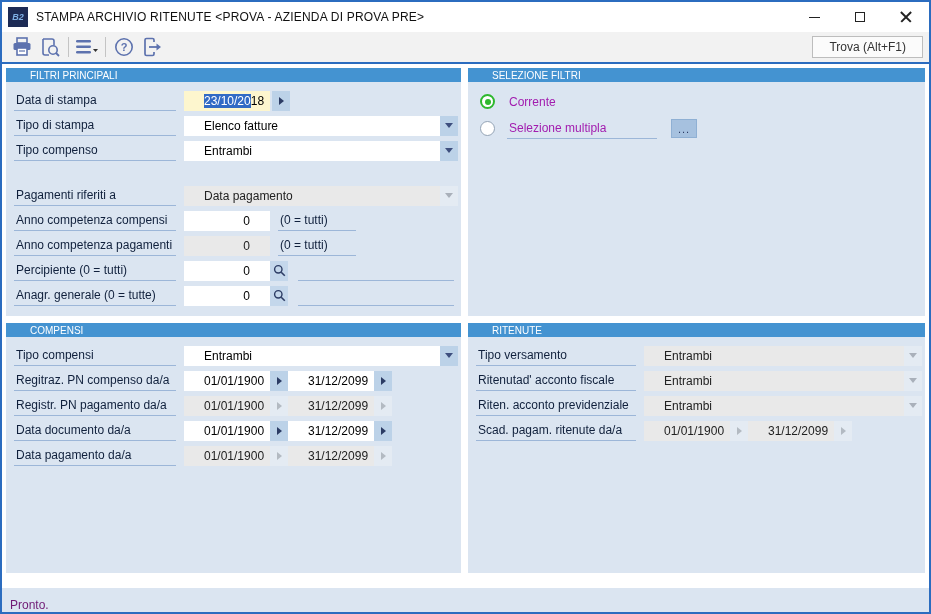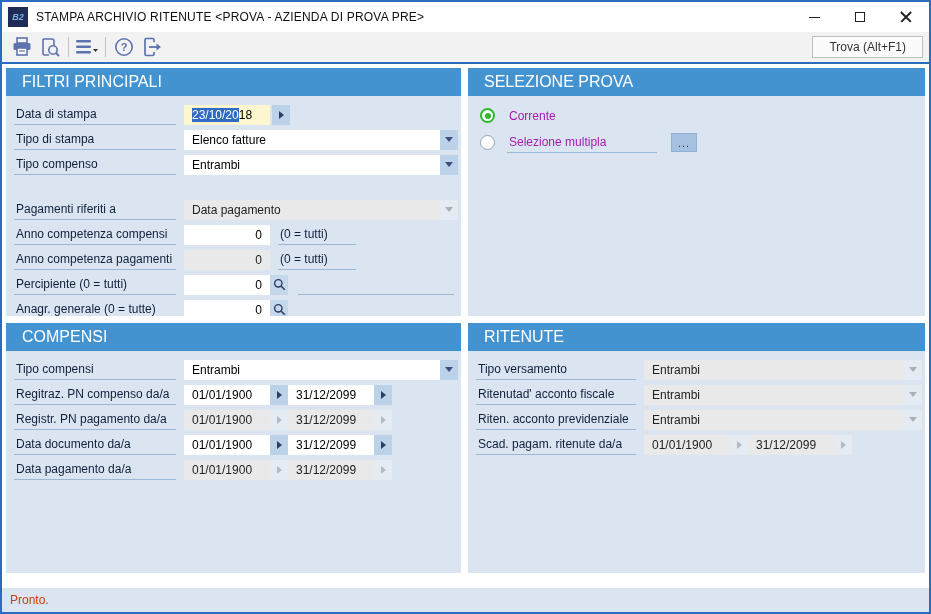--- a/index.html
+++ b/index.html
@@ -28,31 +28,31 @@
   .tool-btn { width:28px; height:26px; display:flex; align-items:center; justify-content:center; }
   .tool-sep { width:1px; height:20px; background:#c4c4c4; margin:0 4px; }
   .find-box { margin-left:auto; border:1px solid #bdbdbd; background:#fbfbfb; font-size:12px;
               color:#333; padding:3px 16px; }
   .blue-line { height:2px; background:#2b6cbf; flex:none; }
   
   .content { flex:1; background:#fff; padding:4px; display:grid;
              grid-template-columns:455px 457px; grid-template-rows:248px 250px;
              gap:7px; align-content:start; }
   .panel { background:#dbe5f1; display:flex; flex-direction:column; overflow:hidden; }
-  .panel-header { height:28px; background:#4493d1; color:#fff; font-size:16px;
-                  display:flex; align-items:center; padding-left:16px; flex:none; }
+  .panel-header { height:14px; background:#4493d1; color:#fff; font-size:10px;
+                  display:flex; align-items:center; padding-left:24px; flex:none; }
   .panel-body { padding:6px 3px 0 8px; flex:1; }
   .frow { display:flex; align-items:center; height:25px; }
   .spacer-row { height:20px; }
   .flabel { width:162px; flex:none; font-size:12px; color:#10203c;
             border-bottom:1px solid #9cb6d8; padding:3px 0 3px 2px; margin-right:8px; }
   .flabel-r { width:160px; }
   
   .cfield { background:#fff; height:20px; font-size:12px; color:#000;
-            display:flex; align-items:center; padding:0 8px; }
+            display:flex; align-items:center; padding:0 20px; }
   .combo { flex:1; display:flex;border-radius:10px; }
   .combo .cfield { flex:1; }
   .btn { width:18px; height:20px; background:#bcd2e8; display:flex; align-items:center; justify-content:center; }
   .tri-down { width:0; height:0; border-left:4px solid transparent; border-right:4px solid transparent;
               border-top:5px solid #3e4f7e; }
   .tri-right { width:0; height:0; border-top:4px solid transparent; border-bottom:4px solid transparent;
                border-left:5px solid #2c3c64; }
   .dis .cfield { background:#e9e9e9; color:#222; }
   .dis .btn { background:#e4ebf3; }
   .dis .tri-down { border-top-color:#a9b0ba; }
@@ -72,22 +72,22 @@
            flex:none; display:flex; align-items:center; justify-content:center; }
   .radio.on { border:2px solid #2eb82e; }
   .radio.on::after { content:""; width:6px; height:6px; border-radius:50%; background:#2eb82e; }
   .radio.off { border:1px solid #93a3b5; }
   .radio-label { font-size:12px; color:#a21caf; padding:3px 2px; }
   .radio-label.u { border-bottom:1px solid #9cb6d8; width:150px; }
   .browse-btn { width:26px; height:19px; background:#a6c1df; border:1px solid #8fb0d4;
                 color:#2c3c64; font-size:11px; display:flex; align-items:center; justify-content:center;
                 margin-left:14px; letter-spacing:1px; }
   
-  .statusbar { height:24px; background:#dbe5f1; display:flex; align-items:center;
-               padding-left:8px; font-size:12px; color:#c2410c; flex:none; }
+  .statusbar { height:24px; background:#dbe5f1; display:flex; align-items:flex-end;
+               padding-left:8px; font-size:12px; color:#701a75; flex:none; }
   svg { display:block; }
 </style>
 </head>
 <body>
 
 <div class="window">
 
   <div class="titlebar">
     <div class="app-icon">B2</div>
     <div class="title-text">STAMPA ARCHIVIO RITENUTE &lt;PROVA - AZIENDA DI PROVA PRE&gt;</div>
@@ -221,21 +221,21 @@
                 <circle cx="5.3" cy="5.3" r="3.7" fill="none" stroke="#2c3c64" stroke-width="1.4"></circle>
                 <line x1="8.2" y1="8.2" x2="11.8" y2="11.8" stroke="#2c3c64" stroke-width="1.6"></line>
               </svg>
           </div>
           <div class="emptyline"></div>
         </div>
       </div>
     </div>
 
     <div class="panel">
-      <div class="panel-header">SELEZIONE PROVA</div>
+      <div class="panel-header">SELEZIONE FILTRI</div>
       <div class="panel-body">
         <div class="radio-row">
           <span class="radio on"></span>
           <span class="radio-label">Corrente</span>
         </div>
         <div class="radio-row">
           <span class="radio off"></span>
           <span class="radio-label u">Selezione multipla</span>
           <div class="browse-btn">...</div>
         </div>

